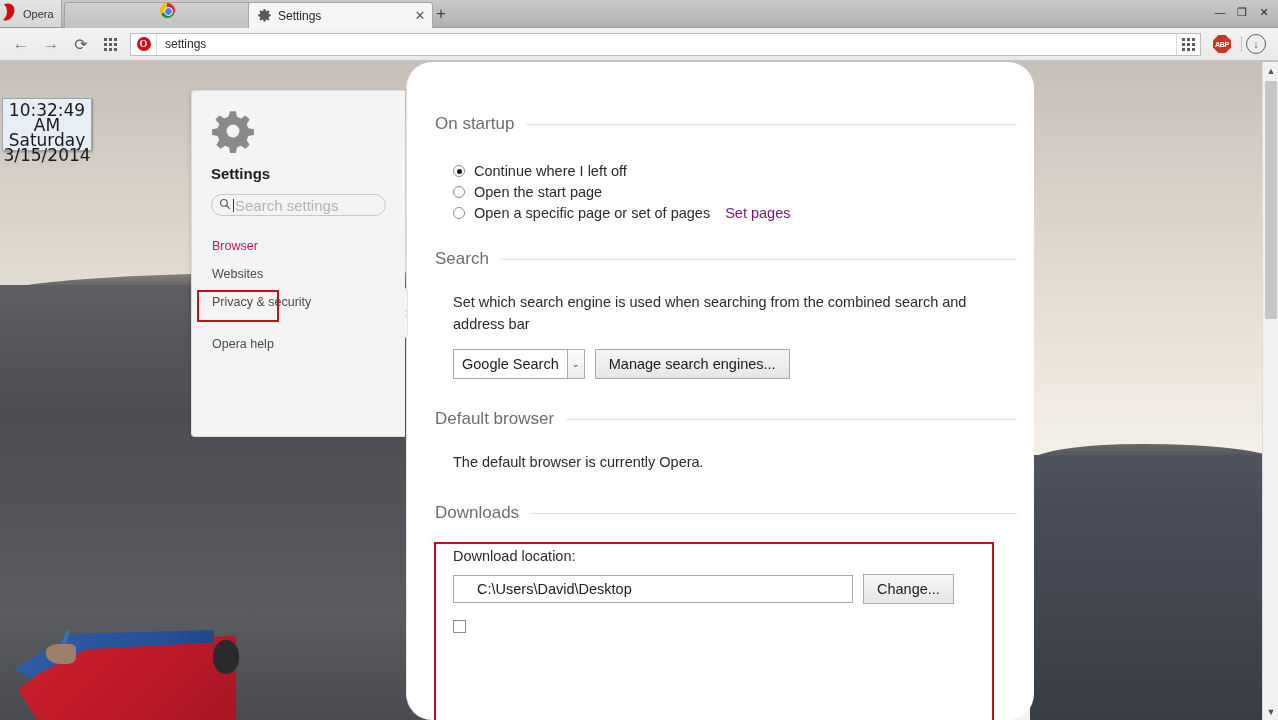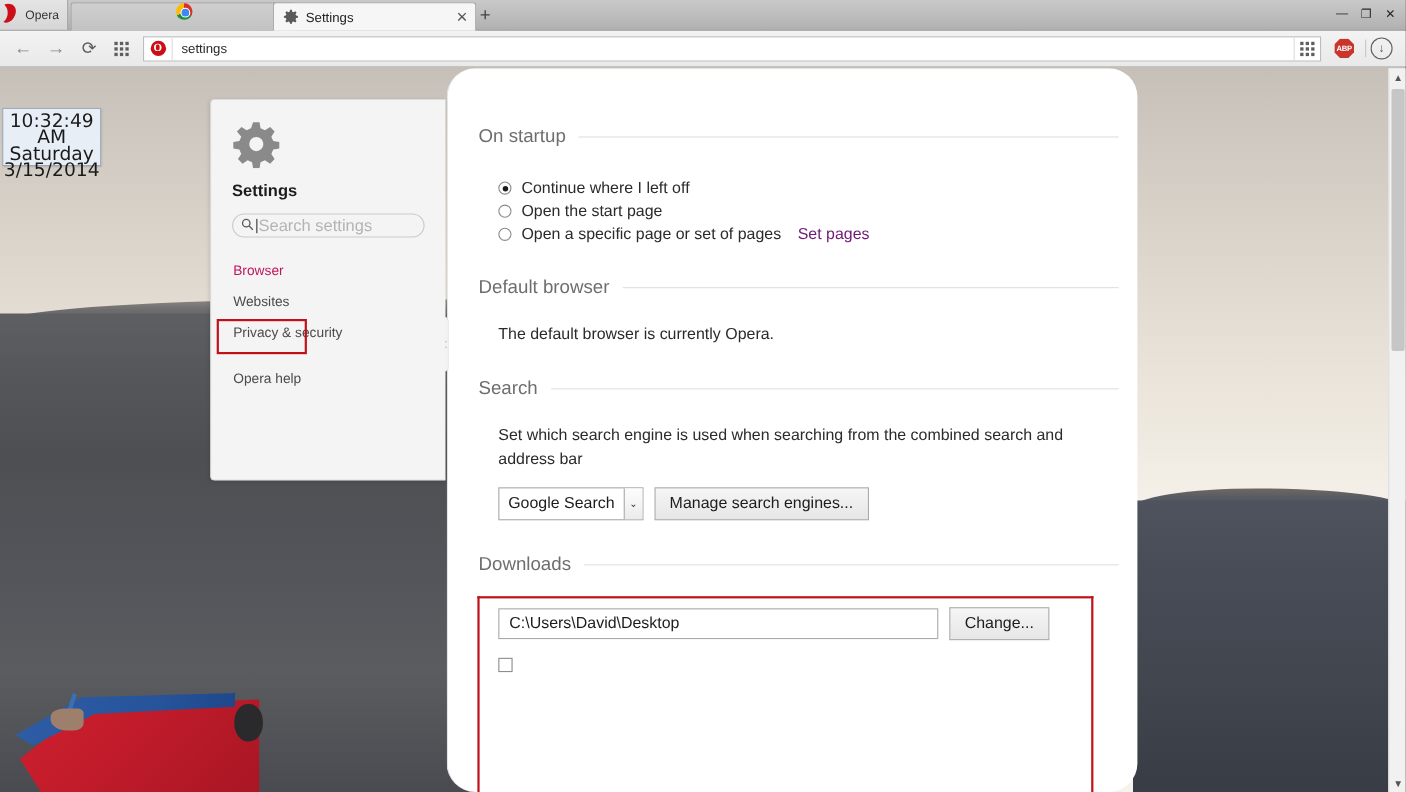--- a/index.html
+++ b/index.html
@@ -257,21 +257,21 @@
     display: flex; align-items: center; justify-content: center;
     font-size: 9px; color: #333;
   }
   .btn {
     height: 30px; padding: 0 13px; font-size: 14.5px; color: #1c1c1c;
     background: linear-gradient(to bottom, #f6f6f6, #e6e6e6);
     border: 1px solid #a9a9a9; display: flex; align-items: center; cursor: pointer;
   }
   .field {
     height: 28px; background: #fff; border: 1px solid #a9a9a9;
-    display: flex; align-items: center; padding: 0 9px;
+    display: flex; align-items: center; padding: 0 23px;
     font-size: 14.5px; color: #1c1c1c;
   }
   .checkbox-row { display: flex; align-items: center; gap: 10px; margin-top: 16px; }
   .checkbox {
     width: 13px; height: 13px; border: 1px solid #8c8c8c; background: #fff;
     flex: 0 0 13px; cursor: pointer;
   }
   #downloads-highlight {
     position: absolute; left: 434px; top: 542px; width: 560px; height: 178px;
     border: 2px solid #c0111b; border-bottom: none; pointer-events: none;
@@ -419,53 +419,54 @@
               <span class="radio-label">Open the start page</span>
             </div>
             <div class="radio-row">
               <span class="radio"></span>
               <span class="radio-label">Open a specific page or set of pages</span>
               <span class="link">Set pages</span>
             </div>
           </div>
         </div>
 
-        <div style="padding-top:30px">
-          <div class="sec-head">
-            <span>Default browser</span>
-            <span class="rule"></span>
-          </div>
-          <div class="sec-body" style="padding-top:22px">
-            <div class="para">The default browser is currently Opera.</div>
-          </div>
-        </div>
-
         <div style="padding-top:28px">
           <div class="sec-head">
             <span>Search</span>
             <span class="rule"></span>
           </div>
           <div class="sec-body" style="padding-top:22px">
             <div class="para" style="max-width:545px">Set which search engine is used when searching from the combined search and address bar</div>
             <div class="select-row">
               <div class="select">
                 <span class="val">Google Search</span>
                 <span class="arrow">⌄</span>
               </div>
               <div class="btn">Manage search engines...</div>
             </div>
           </div>
         </div>
 
         <div style="padding-top:30px">
           <div class="sec-head">
+            <span>Default browser</span>
+            <span class="rule"></span>
+          </div>
+          <div class="sec-body" style="padding-top:22px">
+            <div class="para">The default browser is currently Opera.</div>
+          </div>
+        </div>
+
+        <div style="padding-top:30px">
+          <div class="sec-head">
             <span>Downloads</span>
             <span class="rule"></span>
           </div>
           <div class="sec-body" style="padding-top:22px">
+            <div class="para">Download location:</div>
             <div class="select-row" style="margin-top:7px">
               <div class="field" style="width:400px">C:\Users\David\Desktop</div>
               <div class="btn">Change...</div>
             </div>
             <div class="checkbox-row">
               <span class="checkbox"></span>
             </div>
           </div>
         </div>
 

